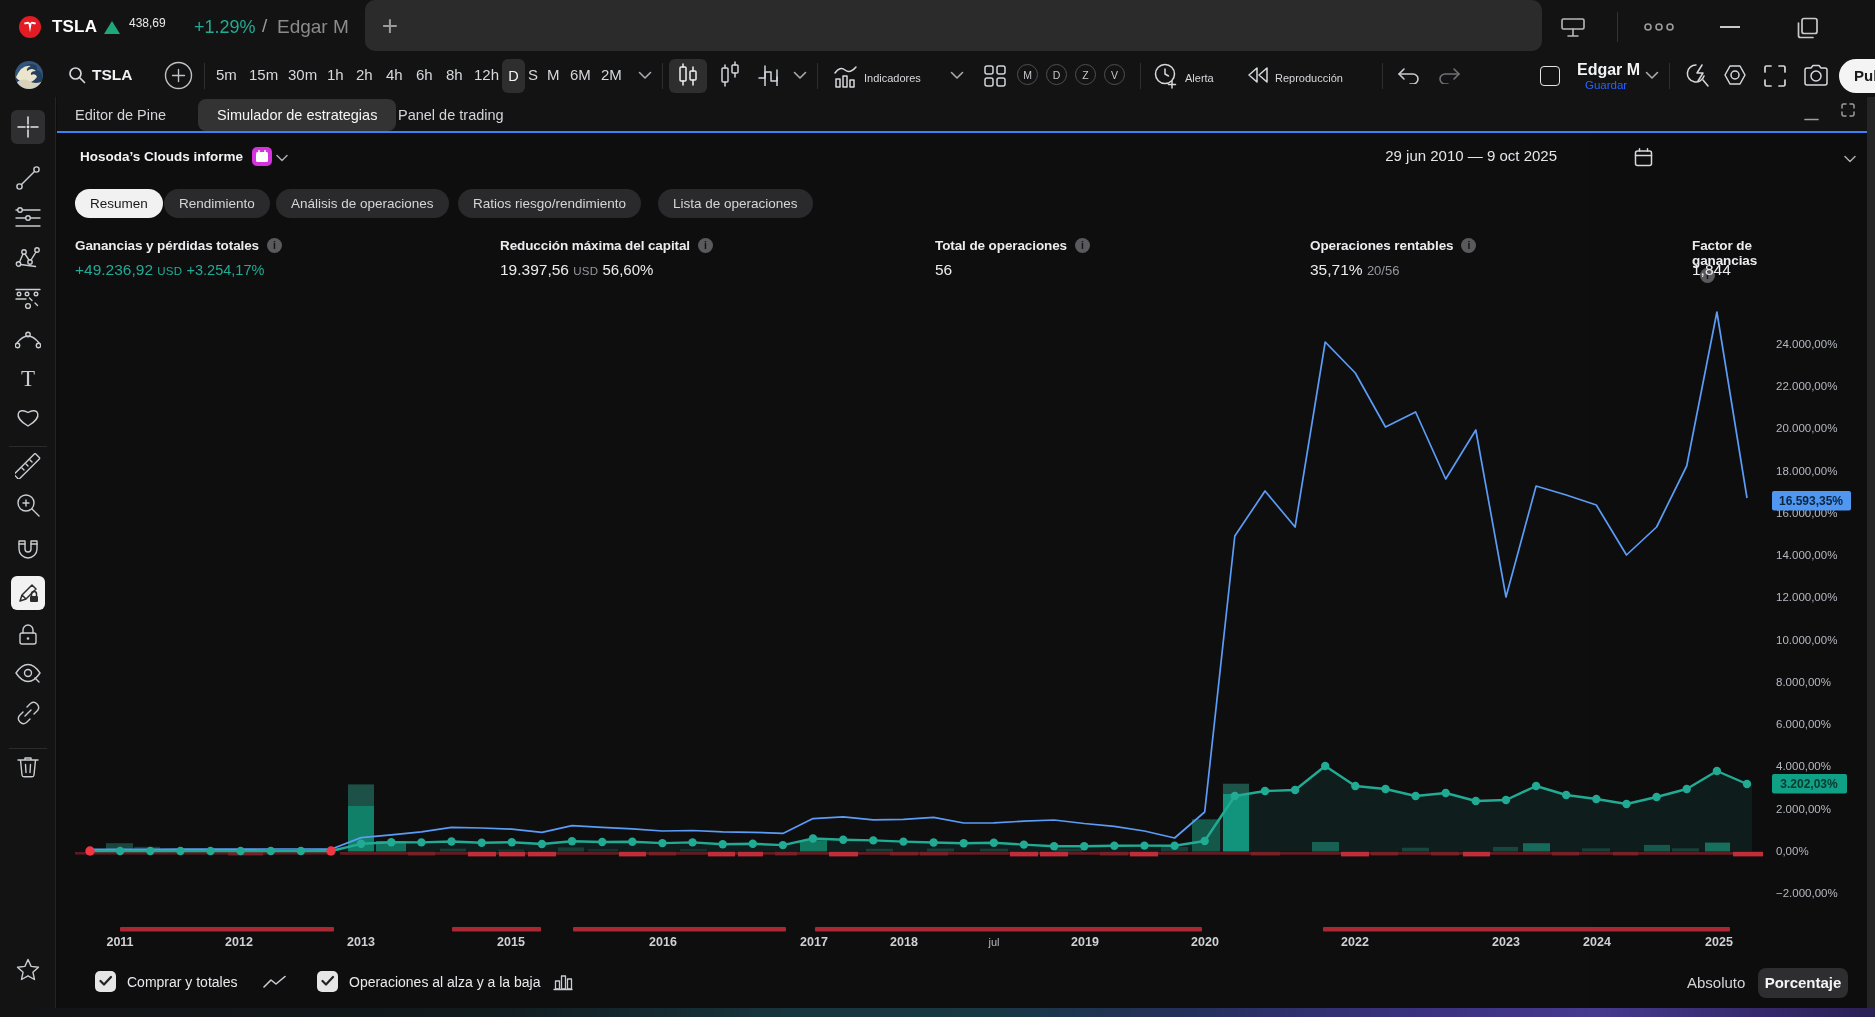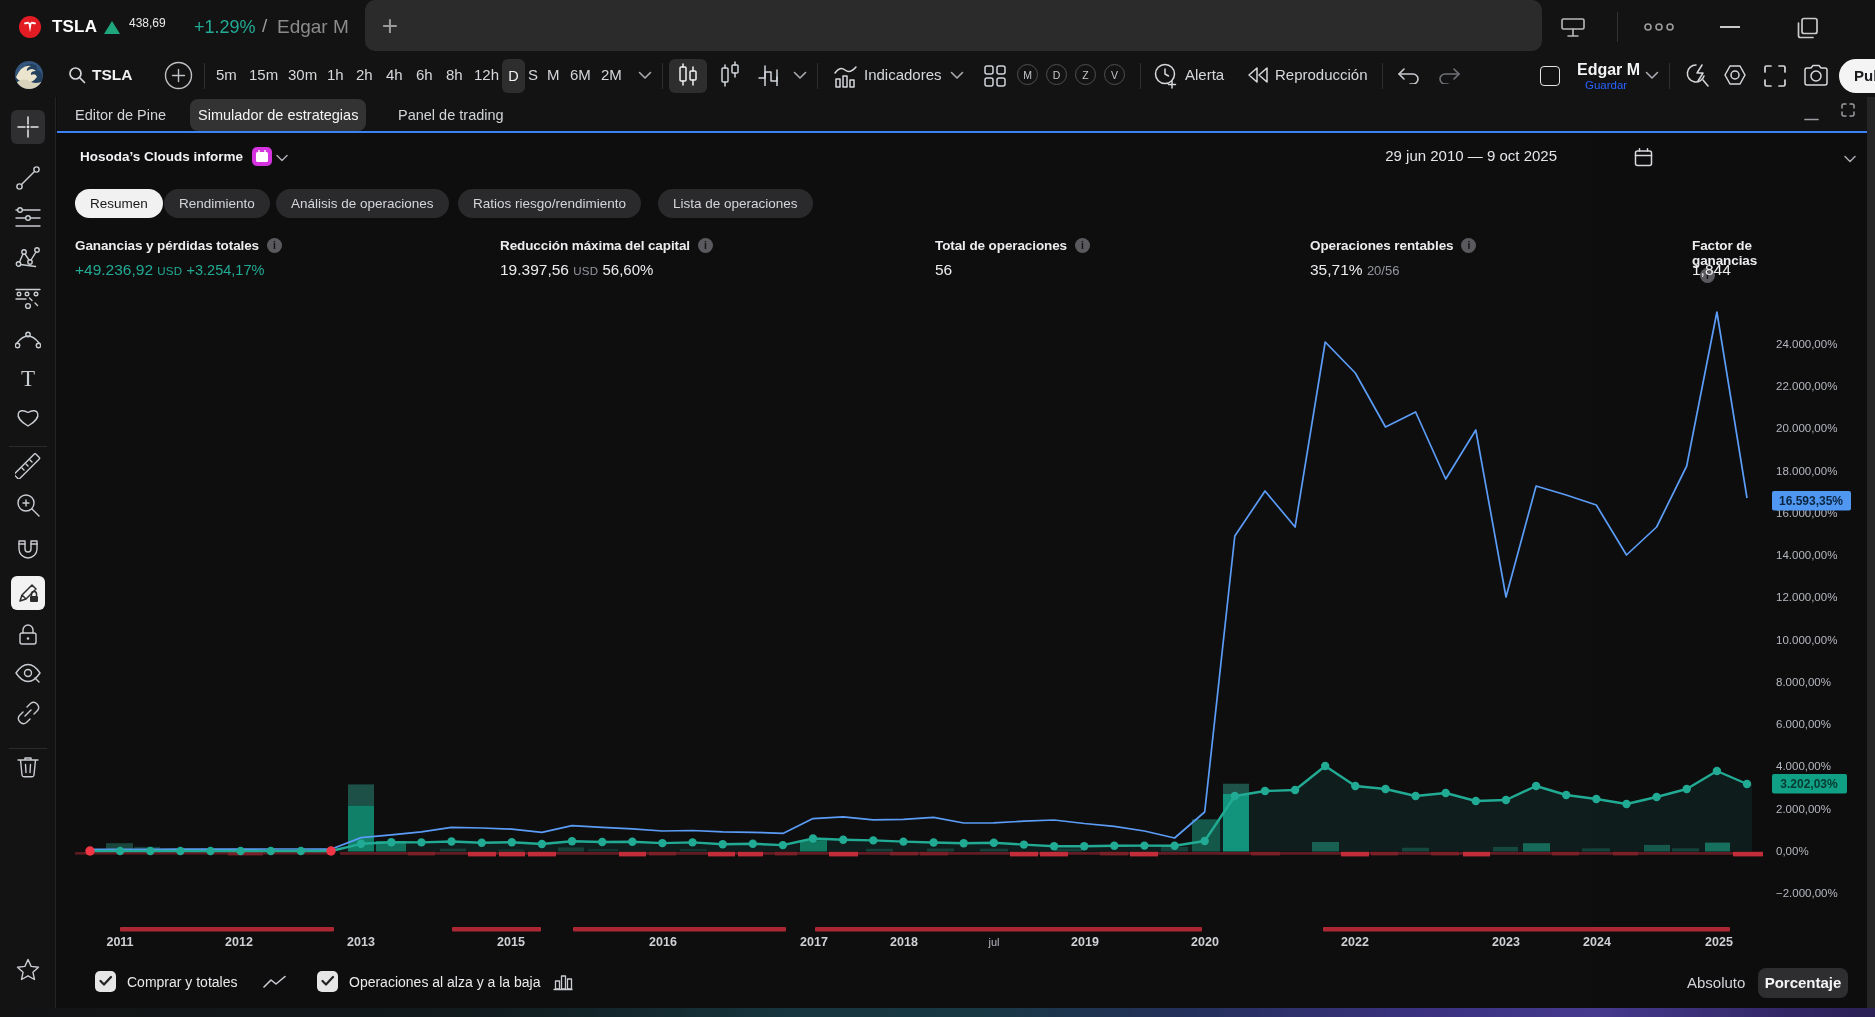--- a/index.html
+++ b/index.html
@@ -14,21 +14,21 @@
 .t-chg{position:absolute;left:194px;top:17px;color:#22ab94;font-size:18px}
 .t-slash{position:absolute;left:262px;top:15px;color:#9a9a9a;font-size:19px}
 .t-user{position:absolute;left:277px;top:16px;color:#8b8b8b;font-size:19px;width:86px;overflow:hidden;white-space:nowrap}
 .plus-tab{position:absolute;left:376px;top:13px;width:28px;height:28px;color:#9b9b9b;font-size:28px;line-height:26px;text-align:center;font-weight:300}
 
 #toolbar{position:absolute;left:0;top:55px;width:1875px;height:42px;background:#131313}
 .tb-sep{position:absolute;top:8px;width:1px;height:26px;background:#2f2f2f}
 .tf{position:absolute;top:11px;color:#d6d8dc;font-size:15px}
 .tfd{position:absolute;left:502px;top:4px;width:23px;height:34px;background:#2e2e2e;border-radius:6px;color:#f3f3f3;font-size:14.5px;text-align:center;line-height:34px}
 .icbg{position:absolute;left:669px;top:4px;width:38px;height:34px;background:#2e2e2e;border-radius:6px}
-.tbtxt{position:absolute;top:11px;color:#d6d8dc;font-size:15px}
+.tbtxt{position:absolute;top:17px;color:#d6d8dc;font-size:11px}
 .circ{position:absolute;top:9px;width:21px;height:21px;border:1px solid #4f4f4f;border-radius:50%;color:#c4c6ca;font-size:10.5px;text-align:center;line-height:21px}
 
 #sidebar{position:absolute;left:0;top:97px;width:56px;height:911px;background:#131313;border-right:1px solid #242424}
 .sb-sep{position:absolute;left:9px;width:38px;height:1px;background:#2b2b2b}
 
 #ptabs{position:absolute;left:57px;top:97px;width:1818px;height:36px;background:#131313;border-bottom:2px solid #3b82f6}
 .ptab{position:absolute;top:0;height:36px;line-height:36px;color:#d2d4d8;font-size:14.5px}
 .ptab.sel{background:#333333;border-radius:8px;top:2px;height:32px;line-height:32px;color:#f5f5f5}
 
 #report{position:absolute;left:57px;top:134px;width:1534px;height:874px;background:#0e0e0f}
@@ -282,21 +282,21 @@
   </svg>
 <div class="sb-sep" style="top:748px"></div>
 <svg class="abs" style="left:15px;top:754px" width="26" height="26" viewBox="0 0 26 26" fill="none" stroke="#c9ccd1" stroke-width="1.4" stroke-linecap="round" stroke-linejoin="round">
     <path d="M3 6 h20 M10 6 V4 h6 v2 M5.5 6 l1.5 15 a2 2 0 0 0 2 1.8 h8 a2 2 0 0 0 2 -1.8 L20.5 6 M10.5 10.5 l.5 8 M15.5 10.5 l-.5 8"></path>
   </svg>
 <svg class="abs" style="left:15px;top:957px" width="26" height="26" viewBox="0 0 26 26" fill="none" stroke="#c9ccd1" stroke-width="1.4" stroke-linecap="round" stroke-linejoin="round">
     <path d="M13 2.5 l3.1 6.9 7.4 .8 -5.6 5 1.6 7.3 L13 18.8 6.5 22.5 8.1 15.2 2.5 10.2 9.9 9.4 Z"></path>
   </svg>
 <div id="ptabs">
 <div class="ptab" style="left:18px">Editor de Pine</div>
-<div class="ptab sel" style="left:133px;padding:0 8px">Simulador de estrategias</div>
+<div class="ptab sel" style="left:141px;padding:0 19px">Simulador de estrategias</div>
 <div class="ptab" style="left:341px">Panel de trading</div>
 <svg class="abs" style="left:1747px;top:12px" width="16" height="12" viewBox="0 0 16 12" fill="none" stroke="#9a9da2" stroke-width="1.7" stroke-linecap="round" stroke-linejoin="round">
       <path d="M1 10.5 h13"></path>
     </svg>
 <svg class="abs" style="left:1783px;top:5px" width="16" height="16" viewBox="0 0 16 16" fill="none" stroke="#9a9da2" stroke-width="1.5" stroke-linecap="round" stroke-linejoin="round">
       <path d="M2 6 V3.5 A1.5 1.5 0 0 1 3.5 2 H6 M10 2 h2.5 A1.5 1.5 0 0 1 14 3.5 V6 M14 10 v2.5 a1.5 1.5 0 0 1 -1.5 1.5 H10 M6 14 H3.5 A1.5 1.5 0 0 1 2 12.5 V10"></path>
     </svg>
 </div>
 <div id="report">
 <div class="title">Hosoda’s Clouds informe</div>

